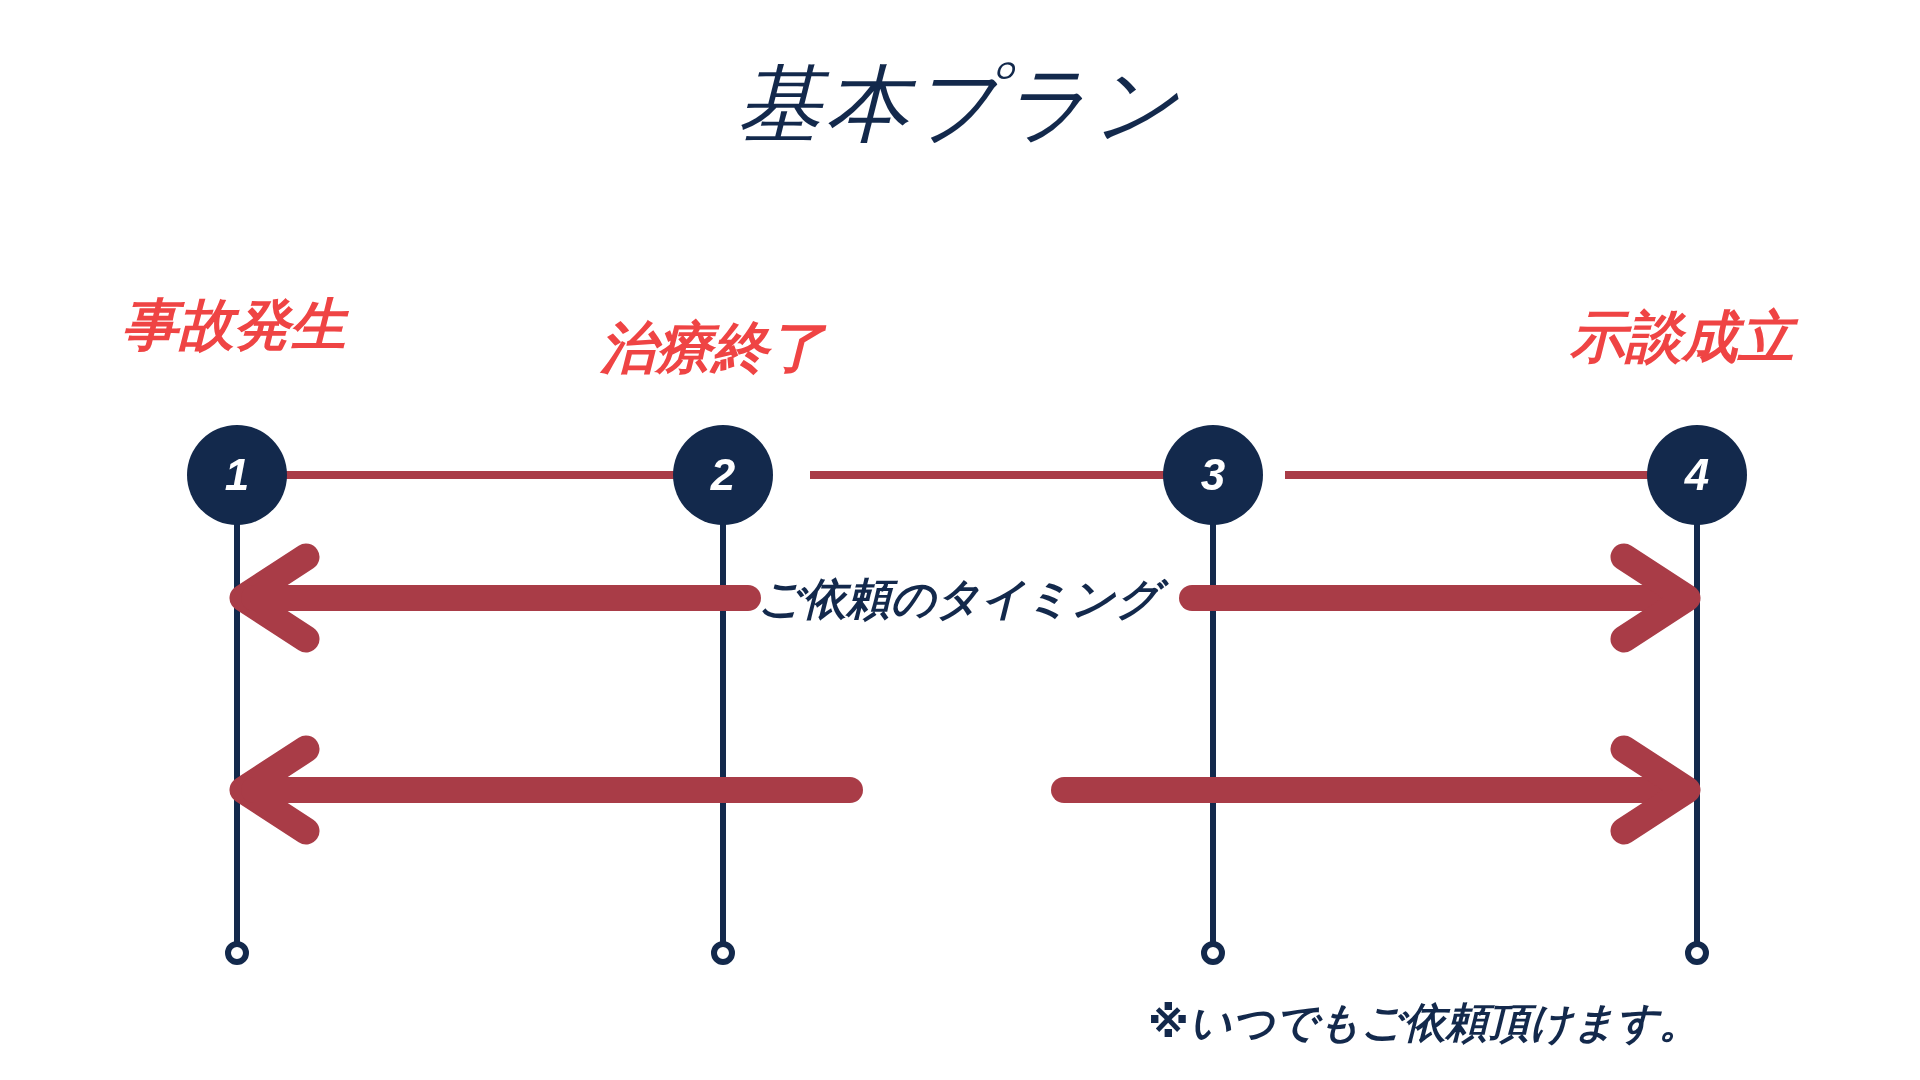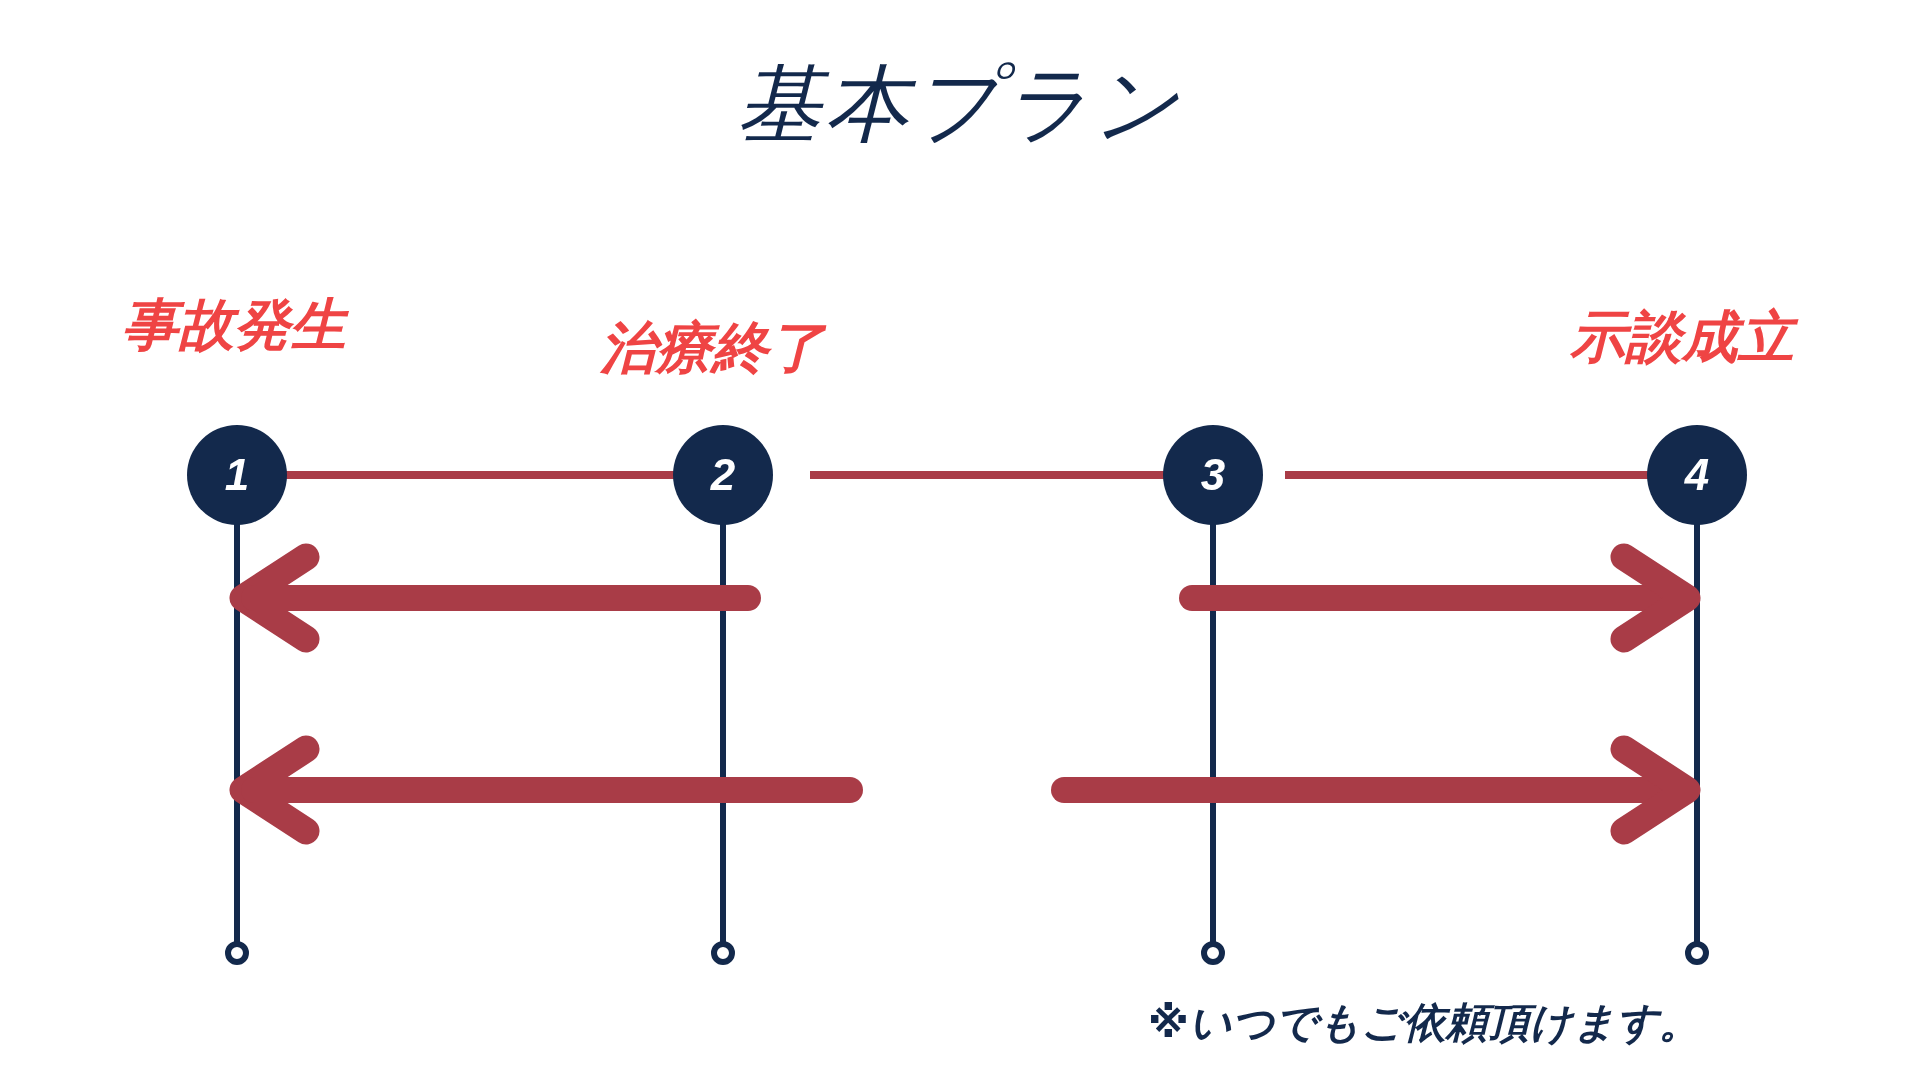--- a/index.html
+++ b/index.html
@@ -121,20 +121,21 @@
   <div class="end-ring" style="left:711px;"></div>
   <div class="end-ring" style="left:1201px;"></div>
   <div class="end-ring" style="left:1685px;"></div>
 
   <svg class="arrow-svg a1" viewBox="0 0 1920 130">
     <path d="M306,24 L243,65 L306,106" fill="none" stroke="#a93c47" stroke-width="27" stroke-linecap="round" stroke-linejoin="round"></path>
     <line x1="254" y1="65" x2="748" y2="65" stroke="#a93c47" stroke-width="26" stroke-linecap="round"></line>
     <line x1="1192" y1="65" x2="1666" y2="65" stroke="#a93c47" stroke-width="26" stroke-linecap="round"></line>
     <path d="M1624,24 L1687,65 L1624,106" fill="none" stroke="#a93c47" stroke-width="27" stroke-linecap="round" stroke-linejoin="round"></path>
   </svg>
+  <div class="arrow-label l1">ご依頼のタイミング</div>
 
   <svg class="arrow-svg a2" viewBox="0 0 1920 130">
     <path d="M306,24 L243,65 L306,106" fill="none" stroke="#a93c47" stroke-width="27" stroke-linecap="round" stroke-linejoin="round"></path>
     <line x1="254" y1="65" x2="850" y2="65" stroke="#a93c47" stroke-width="26" stroke-linecap="round"></line>
     <line x1="1064" y1="65" x2="1666" y2="65" stroke="#a93c47" stroke-width="26" stroke-linecap="round"></line>
     <path d="M1624,24 L1687,65 L1624,106" fill="none" stroke="#a93c47" stroke-width="27" stroke-linecap="round" stroke-linejoin="round"></path>
   </svg>
 
   <div class="note">※いつでもご依頼頂けます。</div>
 

